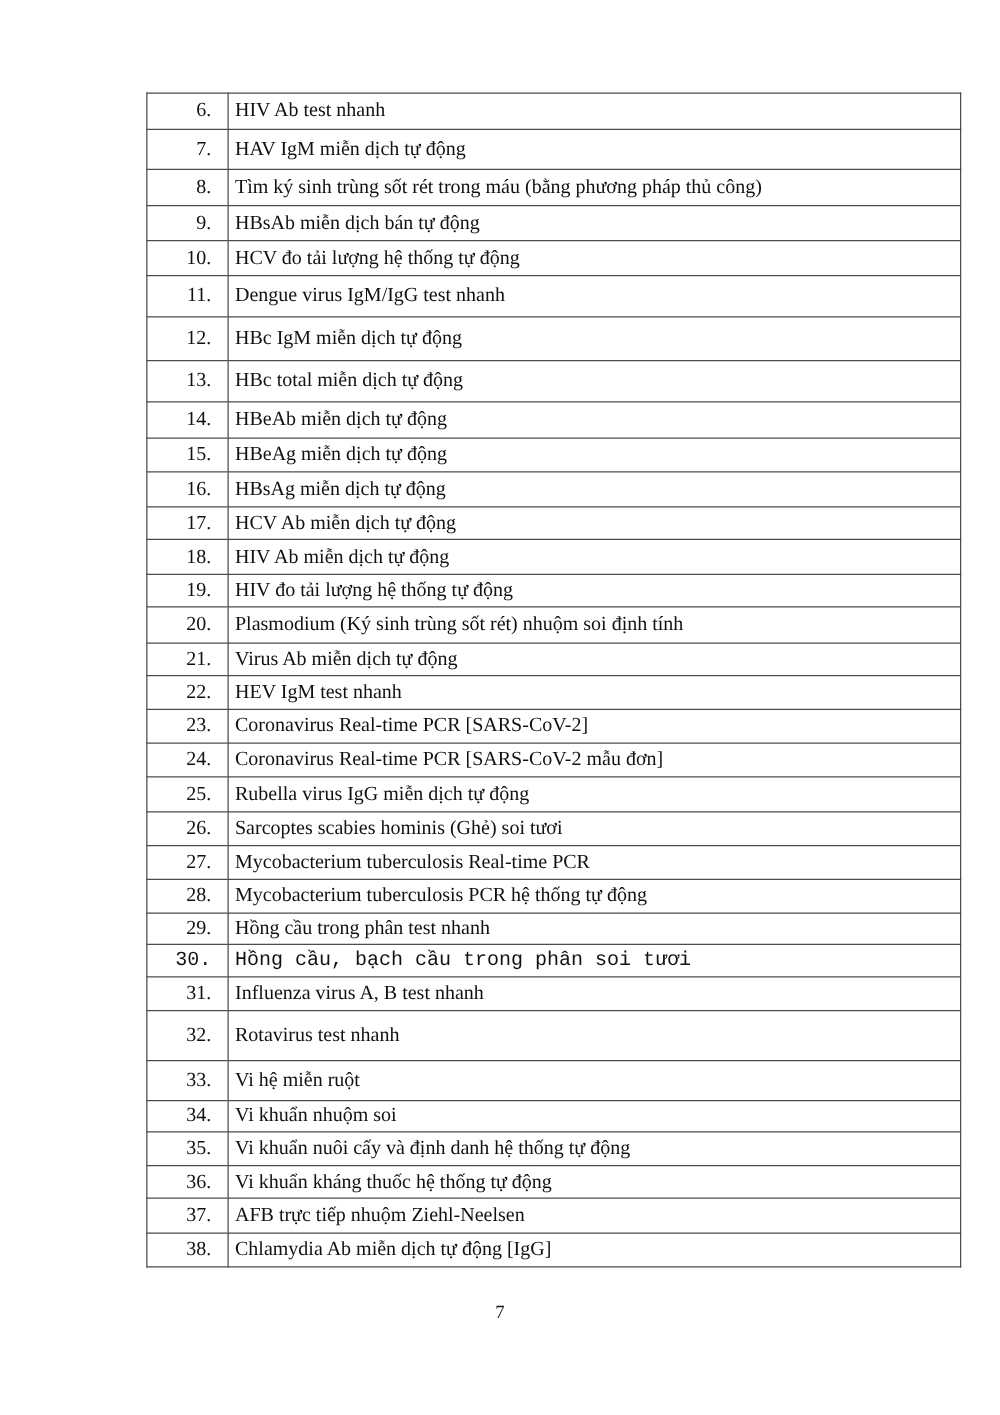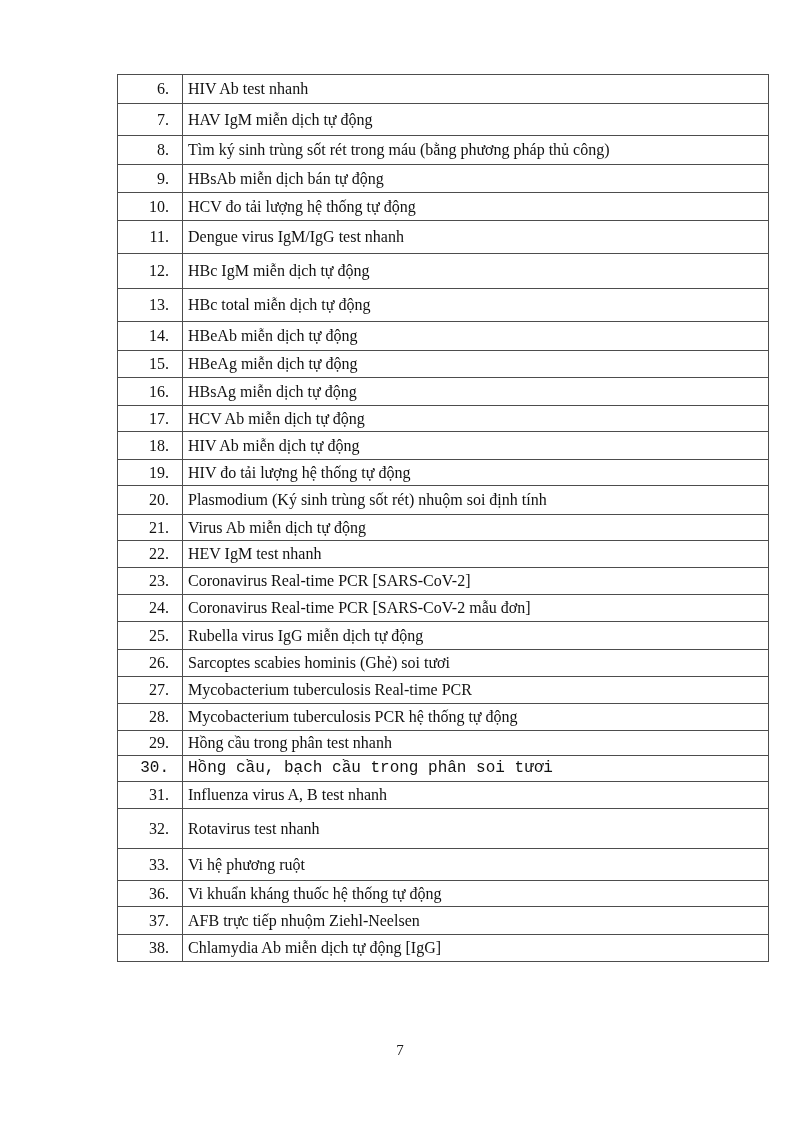--- a/index.html
+++ b/index.html
@@ -164,21 +164,29 @@
         <tr style="height: 27px;">
           <td class="num-cell">31.</td>
           <td class="name-cell">Influenza virus A, B test nhanh</td>
         </tr>
         <tr style="height: 40px;">
           <td class="num-cell">32.</td>
           <td class="name-cell">Rotavirus test nhanh</td>
         </tr>
         <tr style="height: 32px;">
           <td class="num-cell">33.</td>
-          <td class="name-cell">Vi hệ phương ruột</td>
+          <td class="name-cell">Vi hệ miễn ruột</td>
+        </tr>
+        <tr style="height: 25px;">
+          <td class="num-cell">34.</td>
+          <td class="name-cell">Vi khuẩn nhuộm soi</td>
+        </tr>
+        <tr style="height: 27px;">
+          <td class="num-cell">35.</td>
+          <td class="name-cell">Vi khuẩn nuôi cấy và định danh hệ thống tự động</td>
         </tr>
         <tr style="height: 26px;">
           <td class="num-cell">36.</td>
           <td class="name-cell">Vi khuẩn kháng thuốc hệ thống tự động</td>
         </tr>
         <tr style="height: 28px;">
           <td class="num-cell">37.</td>
           <td class="name-cell">AFB trực tiếp nhuộm Ziehl-Neelsen</td>
         </tr>
         <tr style="height: 27px; margin-top: 40px;">

